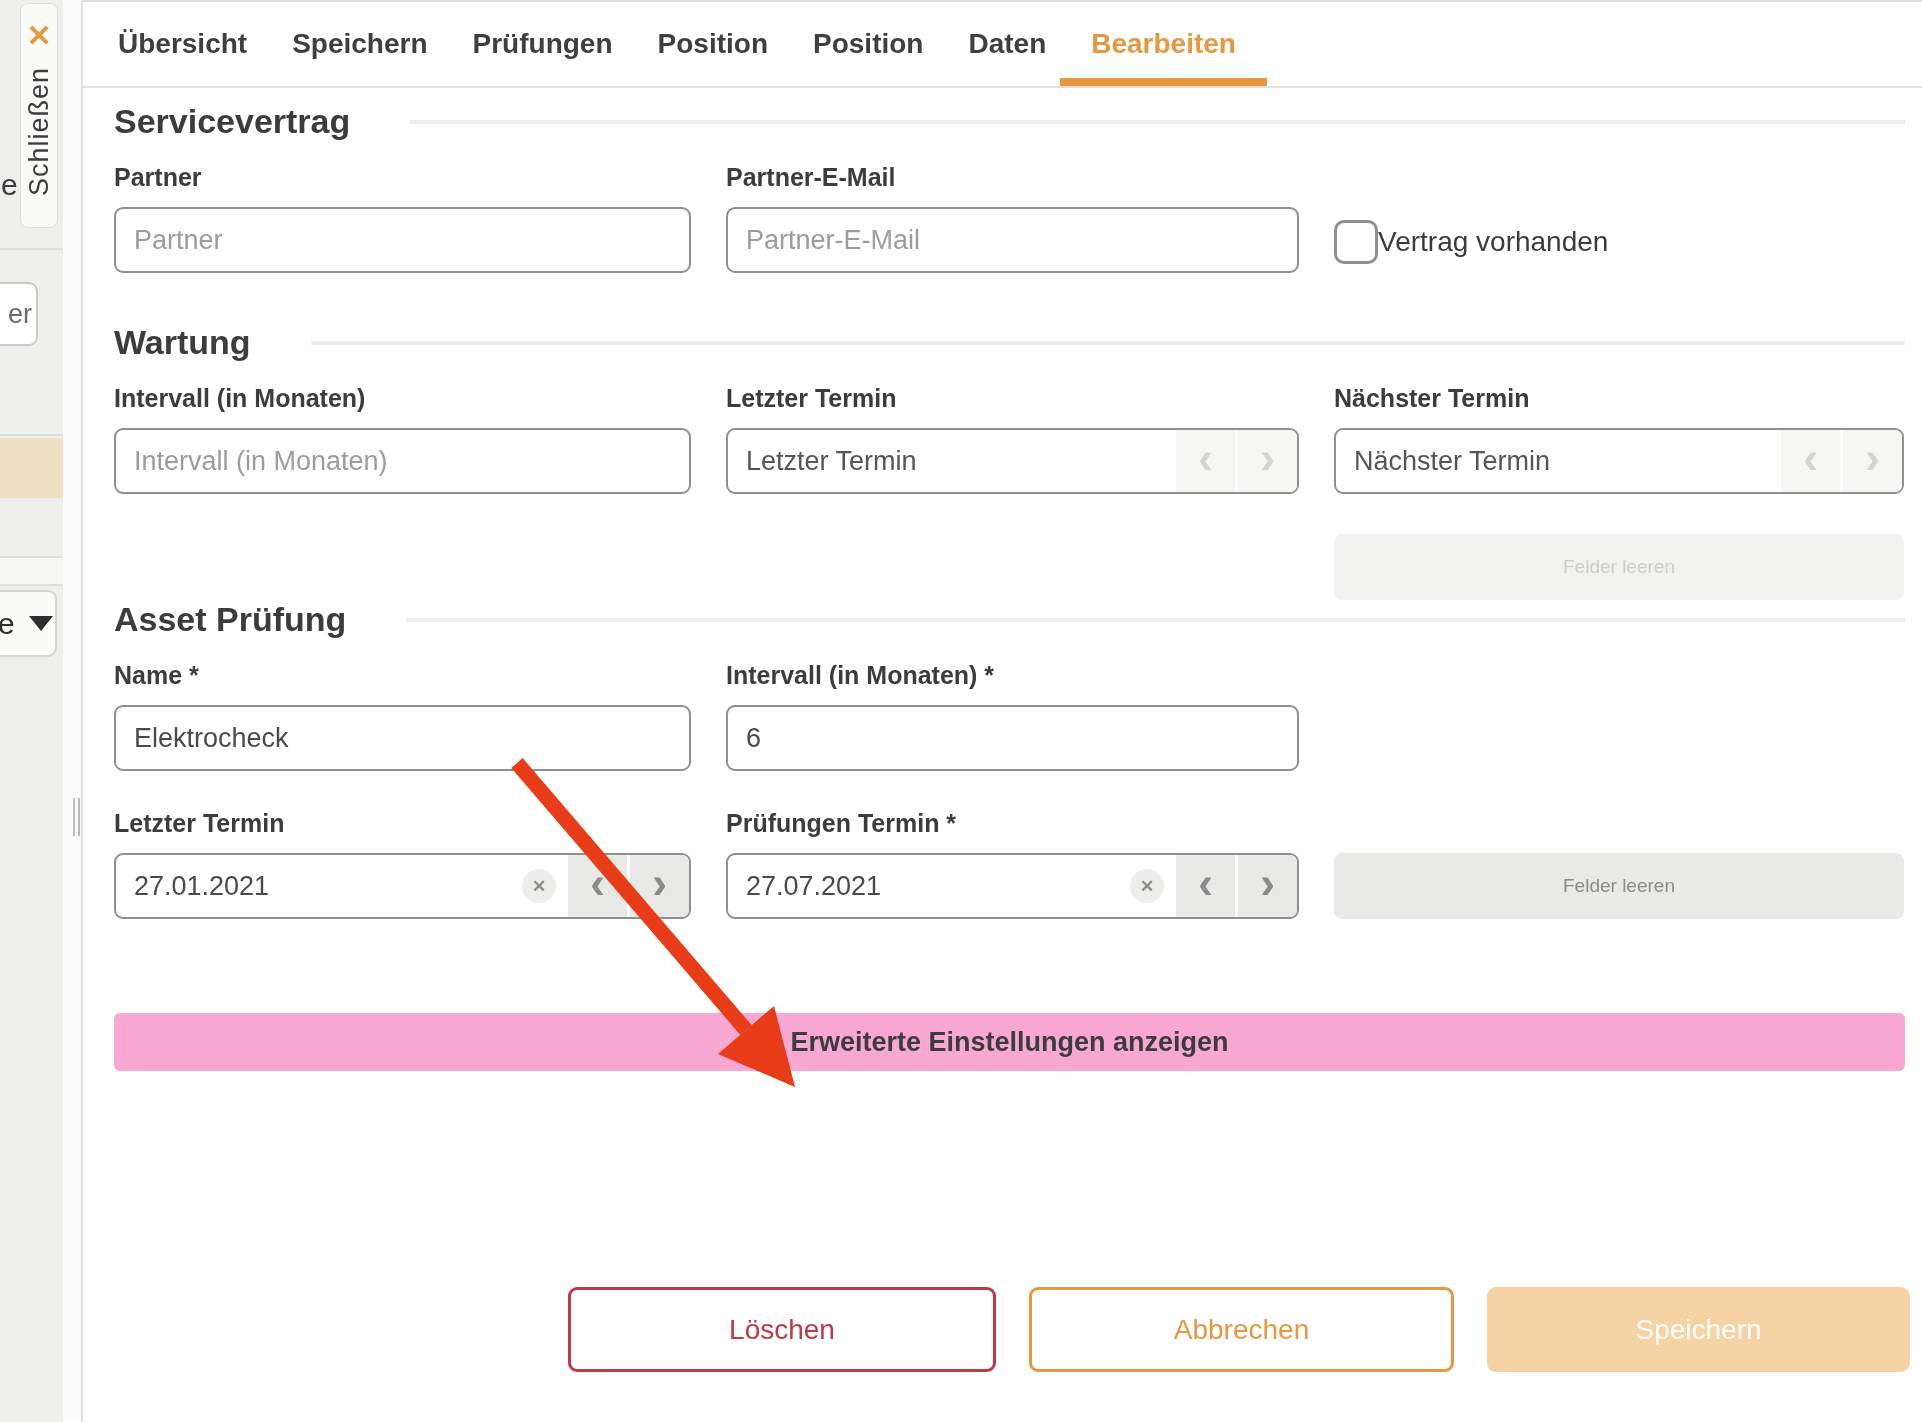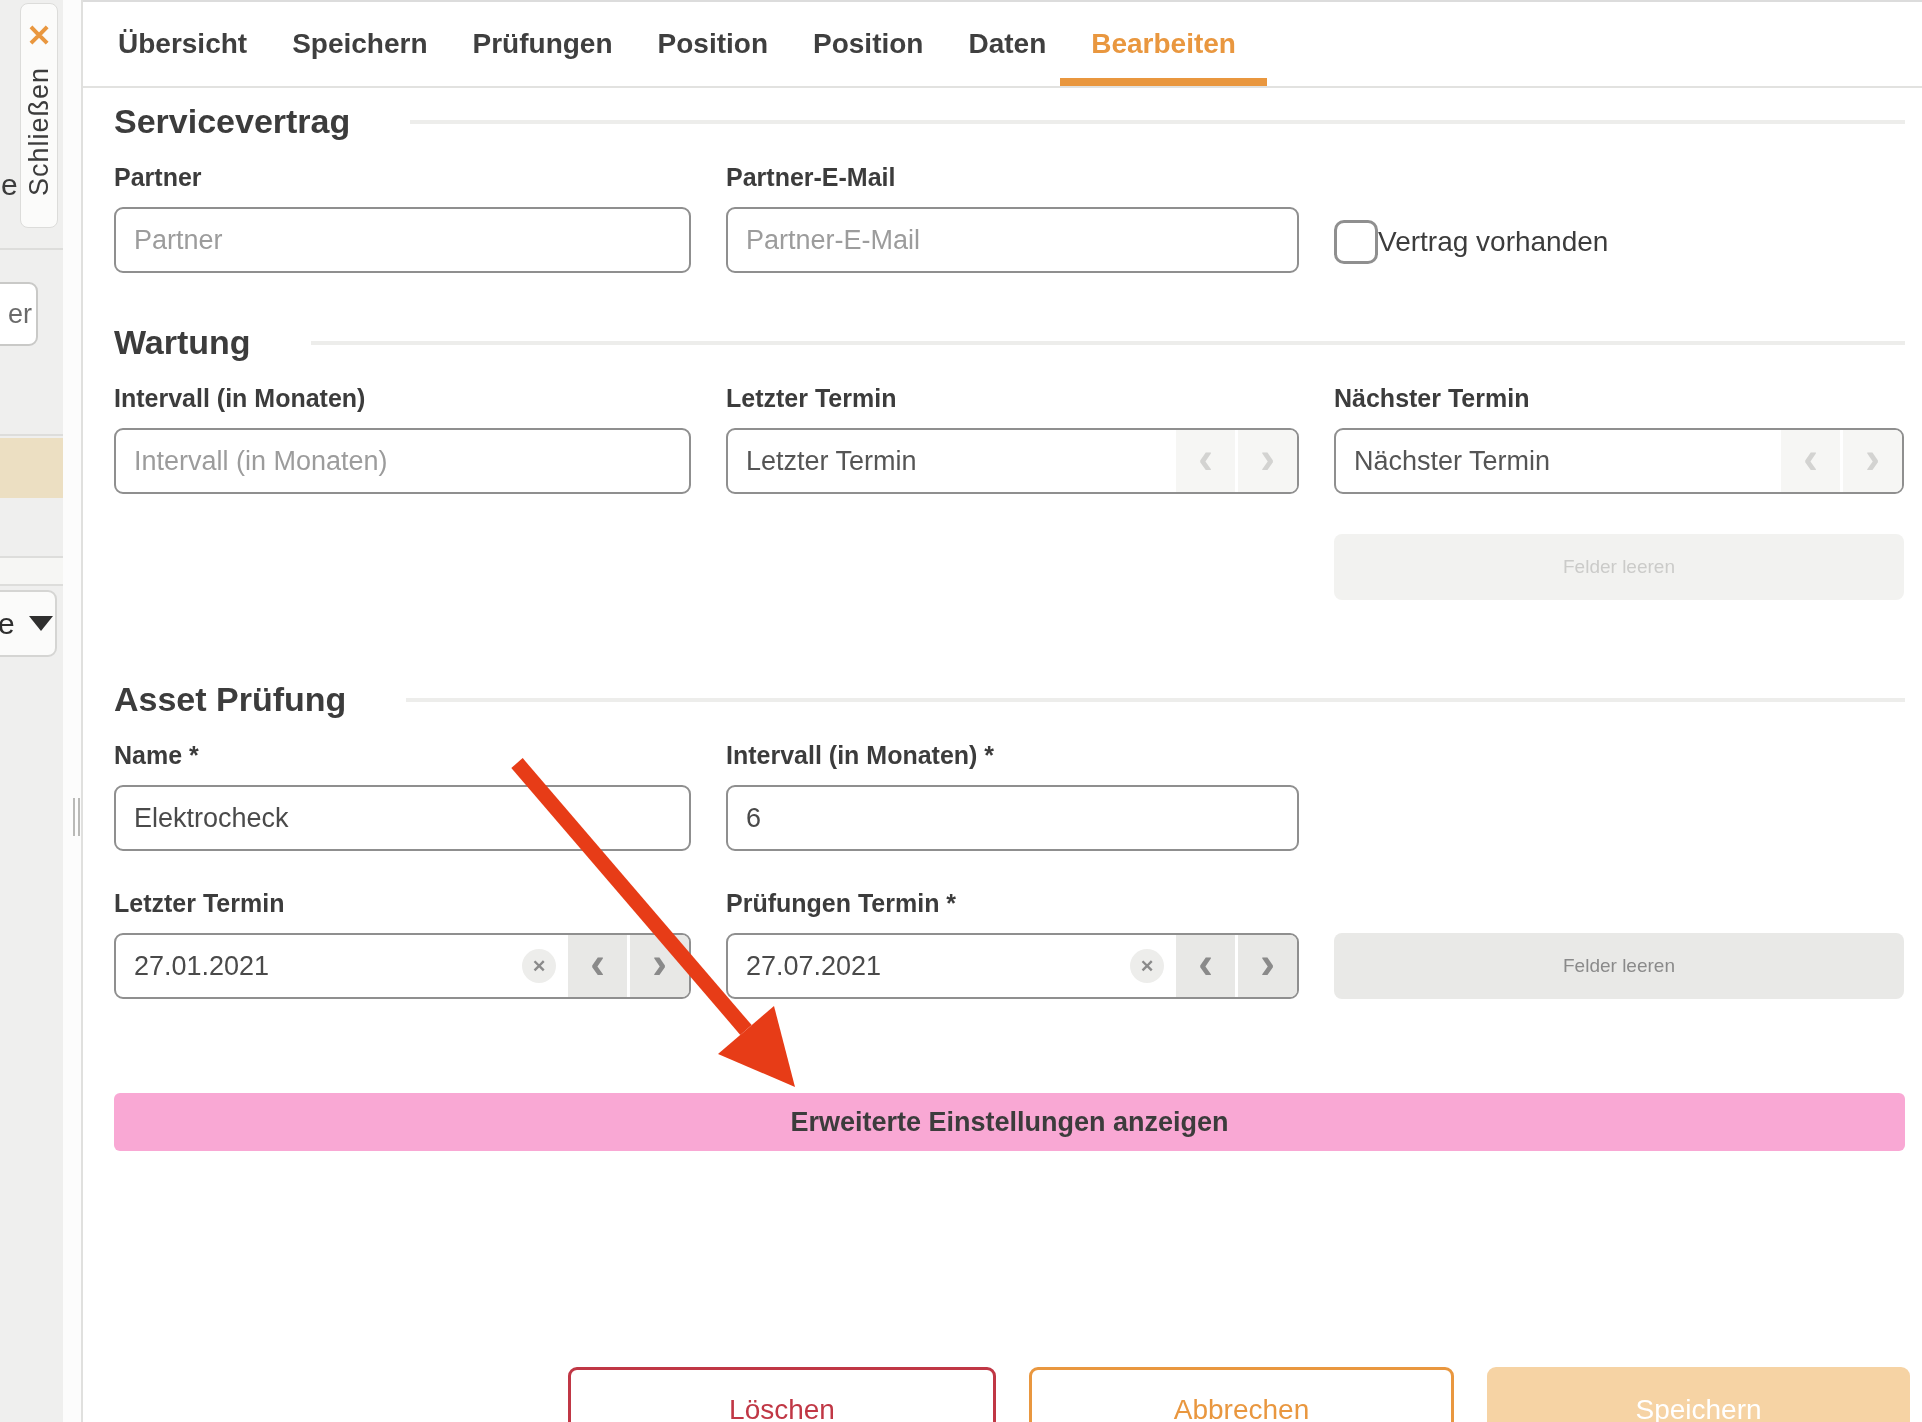--- a/index.html
+++ b/index.html
@@ -88,21 +88,21 @@
   .actions { display:flex; gap:33px; margin-top:216px; margin-left:454px; }
   .btn { height:85px; border-radius:9px; font-family:"Liberation Sans", sans-serif; font-size:28px; cursor:pointer; }
   .btn-delete { width:428px; background:#fff; border:3px solid #c03745; color:#c03745; }
   .btn-cancel { width:425px; background:#fff; border:3px solid #e9973f; color:#e9973f; }
   .btn-save { width:423px; background:#f6d3a4; border:none; color:#ffffff; }
 
   
   .mt-head1 { margin-top:0px; }
   .row-labelled { margin-top:22px; }
   .gap-to-wartung { margin-top:50px; }
-  .gap-to-asset { margin-top:80px; }
+  .gap-to-asset { }
   .row2 { margin-top:38px; }
   .felder-row { margin-top:40px; }
 
   .arrow-overlay { position:absolute; left:0; top:0; width:1922px; height:1422px; pointer-events:none; z-index:60; }
 </style>
 </head>
 <body>
 
 <div class="page">
 

